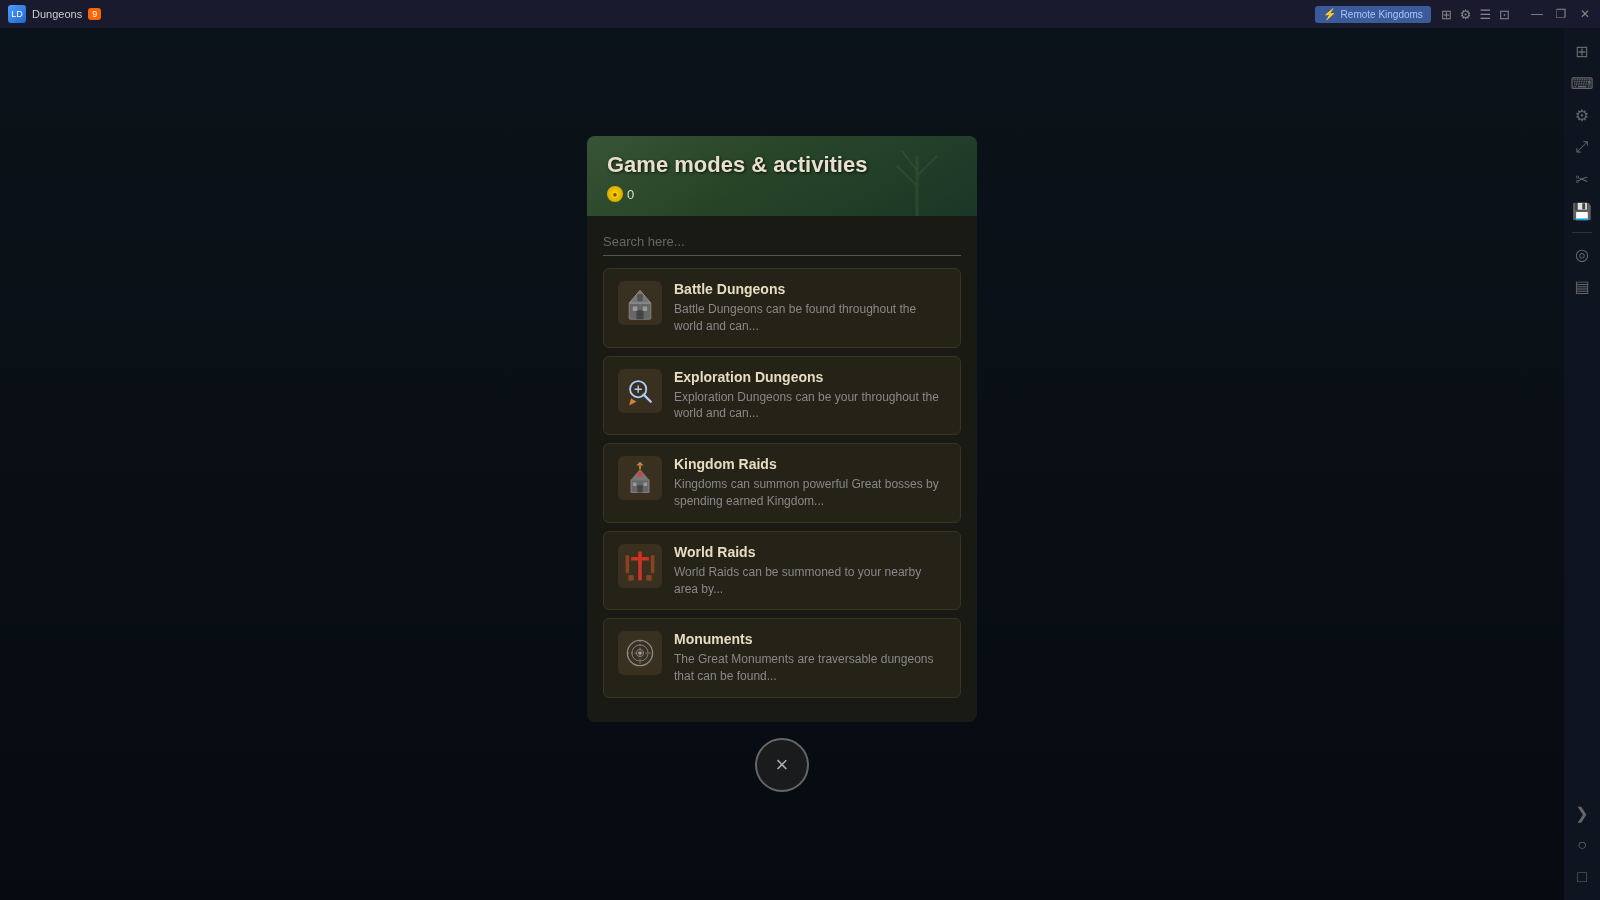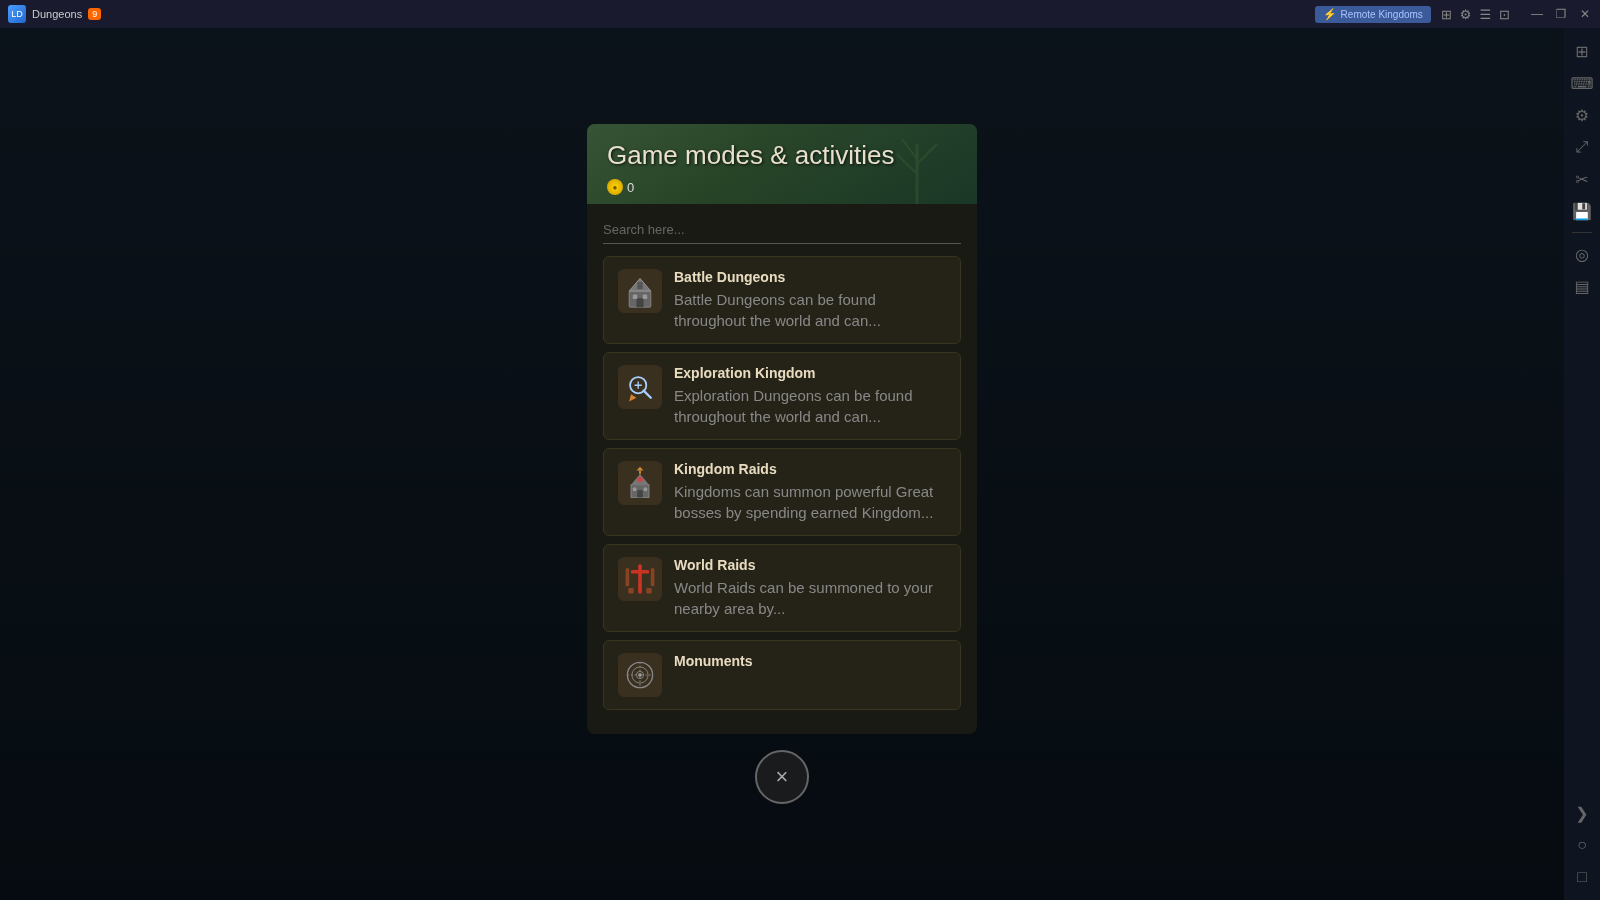--- a/index.html
+++ b/index.html
@@ -152,22 +152,22 @@
     .modal-header-bg {
       position: absolute;
       top: 0; left: 0; right: 0; bottom: 0;
       background: linear-gradient(135deg, #3a5a3a 0%, #2a4a2a 40%, #1a3a2a 100%);
       opacity: 0.8;
     }
     .modal-title {
       position: relative;
       z-index: 2;
       padding: 16px 20px 8px;
-      font-size: 26px;
-      font-weight: normal;
+      font-size: 22px;
+      font-weight: bold;
       color: #e8e0cc;
       text-shadow: 1px 1px 3px rgba(0,0,0,0.8);
     }
     .modal-sub-row {
       position: relative;
       z-index: 2;
       padding: 0 20px;
       display: flex;
       align-items: center;
       gap: 4px;
@@ -236,21 +236,21 @@
 
     .item-text { flex: 1; }
     .item-title {
       color: #e8dcc0;
       font-size: 14px;
       font-weight: 600;
       margin-bottom: 4px;
     }
     .item-desc {
       color: #888;
-      font-size: 15px;
+      font-size: 12px;
       line-height: 1.4;
     }
 
     
     .close-btn {
       margin-top: 16px;
       width: 54px; height: 54px;
       border-radius: 50%;
       border: 2px solid #666;
       background: rgba(30,30,30,0.85);
@@ -362,22 +362,22 @@
           <div class="item-icon">
             <svg viewBox="0 0 40 40" fill="none">
               <circle cx="18" cy="18" r="9" stroke="#aad0ff" stroke-width="2" fill="none"></circle>
               <line x1="24" y1="24" x2="32" y2="32" stroke="#aad0ff" stroke-width="2.5" stroke-linecap="round"></line>
               <line x1="14" y1="18" x2="22" y2="18" stroke="#aad0ff" stroke-width="1.5"></line>
               <line x1="18" y1="14" x2="18" y2="22" stroke="#aad0ff" stroke-width="1.5"></line>
               <polygon points="10,28 8,36 16,32" fill="#ff9933" opacity="0.8"></polygon>
             </svg>
           </div>
           <div class="item-text">
-            <div class="item-title">Exploration Kingdom</div>
-            <div class="item-desc">Exploration Dungeons can be found throughout the world and can...</div>
+            <div class="item-title">Exploration Dungeons</div>
+            <div class="item-desc">Exploration Dungeons can be your throughout the world and can...</div>
           </div>
         </div>
 
         <div class="item-card">
           <div class="item-icon">
             <svg viewBox="0 0 40 40" fill="none">
               <rect x="10" y="22" width="20" height="14" fill="#666" stroke="#888" stroke-width="1"></rect>
               <polygon points="10,22 20,10 30,22" fill="#777"></polygon>
               <circle cx="20" cy="16" r="3" fill="#cc4444"></circle>
               <rect x="17" y="28" width="6" height="8" fill="#444"></rect>
@@ -416,20 +416,21 @@
               <circle cx="20" cy="20" r="14" stroke="#888" stroke-width="1.5" fill="none"></circle>
               <circle cx="20" cy="20" r="9" stroke="#888" stroke-width="1" fill="none"></circle>
               <circle cx="20" cy="20" r="4" stroke="#888" stroke-width="1" fill="none"></circle>
               <circle cx="20" cy="20" r="2" fill="#aaa"></circle>
               <line x1="6" y1="20" x2="34" y2="20" stroke="#888" stroke-width="1" stroke-dasharray="2,2"></line>
               <line x1="20" y1="6" x2="20" y2="34" stroke="#888" stroke-width="1" stroke-dasharray="2,2"></line>
             </svg>
           </div>
           <div class="item-text">
             <div class="item-title">Monuments</div>
+            <div class="item-desc">The Great Monuments are traversable dungeons that can be found...</div>
           </div>
         </div>
 
       </div>
     </div>
 
     <button class="close-btn">×</button>
 
   </div>
 </div>

